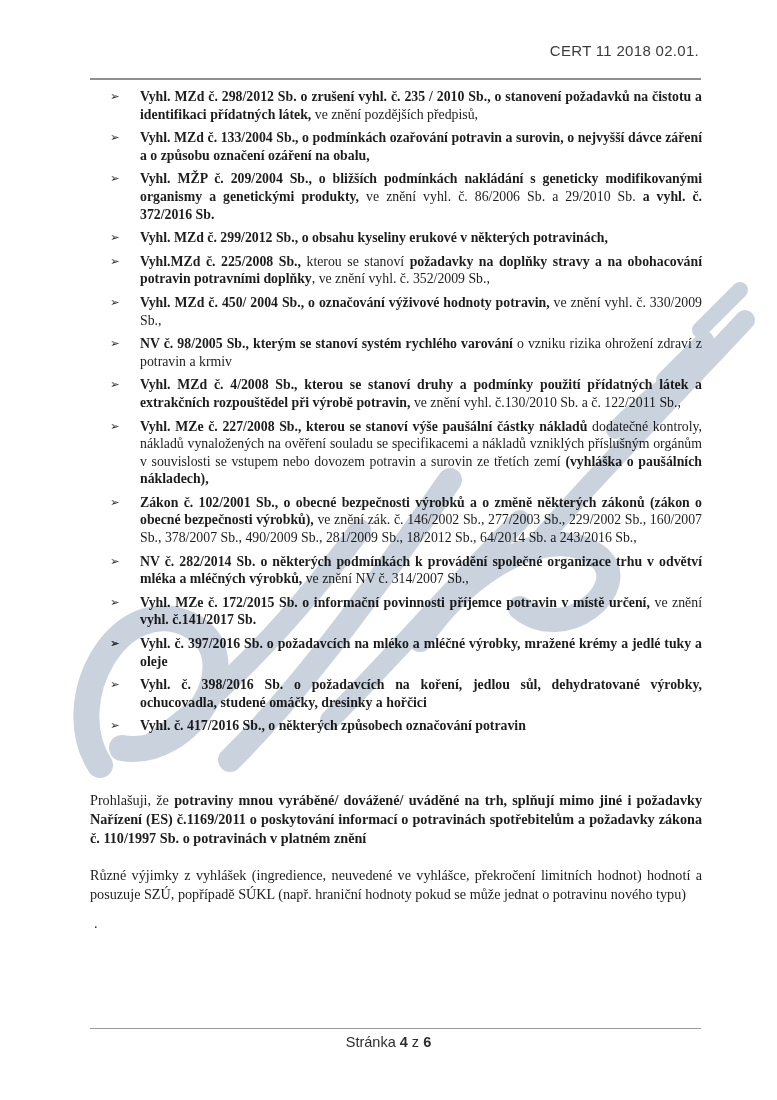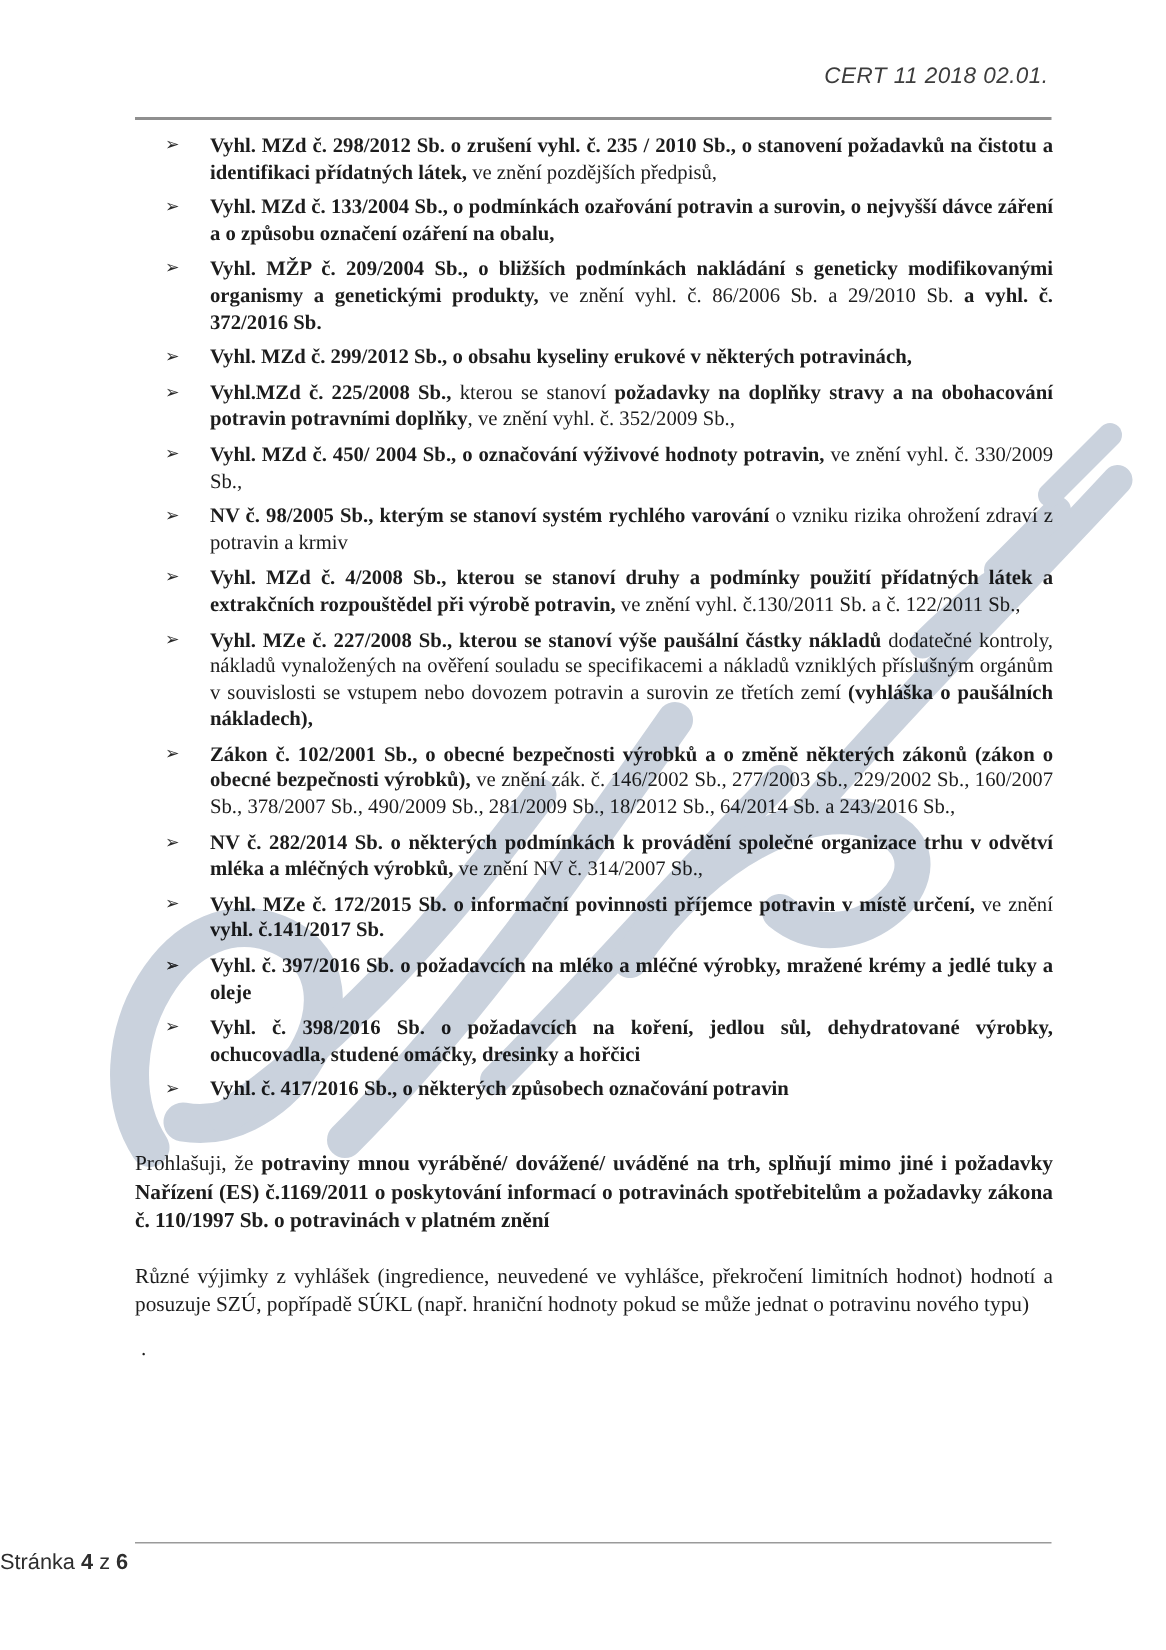--- a/index.html
+++ b/index.html
@@ -4,52 +4,52 @@
 <style>
   html,body{margin:0;padding:0;}
   body{
     width:777px;height:1100px;background:#ffffff;position:relative;overflow:hidden;
     font-family:"Liberation Serif", serif;color:#1d1d1d;
     -webkit-font-smoothing:antialiased;
   }
   .page{position:absolute;inset:0;}
   .header-code{
     position:absolute;top:42px;right:78px;
-    font-family:"Liberation Sans", sans-serif;font-style:italic;
+    font-family:"Liberation Sans", sans-serif;
     font-size:15px;color:#3c3c3c;letter-spacing:.3px;
   }
   .rule-top{
     position:absolute;top:78px;left:90px;width:611px;height:0;
     border-top:2px solid #8f8f8f;
   }
   .content{
     position:absolute;top:88px;left:90px;width:612px;z-index:2;
   }
   ul.reg-list{list-style:none;margin:0;padding:0;}
   li.reg-item{
     position:relative;padding-left:50px;margin:0 0 6px 0;
     text-align:justify;font-size:13.8px;line-height:17.6px;color:#1d1d1d;
   }
   li.reg-item .marker{
     position:absolute;left:20px;top:0;
     font-family:"DejaVu Sans", sans-serif;font-size:11.5px;color:#2a2a2a;
   }
   .b{font-weight:bold;}
-  .closing{margin-top:32px;}
+  .closing{margin-top:56px;}
   .closing p{
     margin:0 0 18px 0;text-align:justify;
     font-size:14.2px;line-height:19px;color:#1d1d1d;
   }
   .closing p.dot{margin-top:-8px;margin-left:4px;}
   .rule-bottom{
     position:absolute;top:1028px;left:90px;width:611px;height:0;
     border-top:1.5px solid #9a9a9a;z-index:2;
   }
   .footer-text{
-    position:absolute;top:1034px;left:0;width:777px;
+    position:absolute;top:1034px;left:0;width:777px;text-align:center;
     font-family:"Liberation Sans", sans-serif;font-size:14.5px;color:#2e2e2e;z-index:2;
   }
   .watermark{
     position:absolute;inset:0;z-index:3;pointer-events:none;
     mix-blend-mode:multiply;opacity:.8;
   }
   .watermark path{fill:none;stroke:var(--wm,#bdc7d5);stroke-linecap:round;}
 </style>
 </head>
 <body>
@@ -74,21 +74,21 @@
 
   <div class="content">
     <ul class="reg-list" id="reg-list">
         <li class="reg-item"><span class="marker">➢</span><span class="b">Vyhl. MZd č. 298/2012 Sb. o zrušení vyhl. č. 235 / 2010 Sb., o stanovení požadavků na čistotu a identifikaci přídatných látek,</span><span> ve znění pozdějších předpisů,</span></li>
         <li class="reg-item"><span class="marker">➢</span><span class="b">Vyhl. MZd č. 133/2004 Sb., o podmínkách ozařování potravin a surovin, o nejvyšší dávce záření a o způsobu označení ozáření na obalu,</span></li>
         <li class="reg-item"><span class="marker">➢</span><span class="b">Vyhl. MŽP č. 209/2004 Sb., o bližších podmínkách nakládání s geneticky modifikovanými organismy a genetickými produkty,</span><span> ve znění vyhl. č. 86/2006 Sb. a 29/2010 Sb. </span><span class="b">a vyhl. č. 372/2016 Sb.</span></li>
         <li class="reg-item"><span class="marker">➢</span><span class="b">Vyhl. MZd č. 299/2012 Sb., o obsahu kyseliny erukové v některých potravinách,</span></li>
         <li class="reg-item"><span class="marker">➢</span><span class="b">Vyhl.MZd č. 225/2008 Sb.,</span><span> kterou se stanoví </span><span class="b">požadavky na doplňky stravy a na obohacování potravin potravními doplňky</span><span>, ve znění vyhl. č. 352/2009 Sb.,</span></li>
         <li class="reg-item"><span class="marker">➢</span><span class="b">Vyhl. MZd č. 450/ 2004 Sb., o označování výživové hodnoty potravin,</span><span> ve znění vyhl. č. 330/2009 Sb.,</span></li>
         <li class="reg-item"><span class="marker">➢</span><span class="b">NV č. 98/2005 Sb., kterým se stanoví systém rychlého varování</span><span> o vzniku rizika ohrožení zdraví z potravin a krmiv</span></li>
-        <li class="reg-item"><span class="marker">➢</span><span class="b">Vyhl. MZd č. 4/2008 Sb., kterou se stanoví druhy a podmínky použití přídatných látek a extrakčních rozpouštědel při výrobě potravin,</span><span> ve znění vyhl. č.130/2011 Sb. a č. 122/2011 Sb.,</span></li>
+        <li class="reg-item"><span class="marker">➢</span><span class="b">Vyhl. MZd č. 4/2008 Sb., kterou se stanoví druhy a podmínky použití přídatných látek a extrakčních rozpouštědel při výrobě potravin,</span><span> ve znění vyhl. č.130/2010 Sb. a č. 122/2011 Sb.,</span></li>
         <li class="reg-item"><span class="marker">➢</span><span class="b">Vyhl. MZe č. 227/2008 Sb., kterou se stanoví výše paušální částky nákladů</span><span> dodatečné kontroly, nákladů vynaložených na ověření souladu se specifikacemi a nákladů vzniklých příslušným orgánům v souvislosti se vstupem nebo dovozem potravin a surovin ze třetích zemí </span><span class="b">(vyhláška o paušálních nákladech),</span></li>
         <li class="reg-item"><span class="marker">➢</span><span class="b">Zákon č. 102/2001 Sb., o obecné bezpečnosti výrobků a o změně některých zákonů (zákon o obecné bezpečnosti výrobků),</span><span> ve znění zák. č. 146/2002 Sb., 277/2003 Sb., 229/2002 Sb., 160/2007 Sb., 378/2007 Sb., 490/2009 Sb., 281/2009 Sb., 18/2012 Sb., 64/2014 Sb. a 243/2016 Sb.,</span></li>
         <li class="reg-item"><span class="marker">➢</span><span class="b">NV č. 282/2014 Sb. o některých podmínkách k provádění společné organizace trhu v odvětví mléka a mléčných výrobků,</span><span> ve znění NV č. 314/2007 Sb.,</span></li>
         <li class="reg-item"><span class="marker">➢</span><span class="b">Vyhl. MZe č. 172/2015 Sb. o informační povinnosti příjemce potravin v místě určení,</span><span> ve znění </span><span class="b">vyhl. č.141/2017 Sb.</span></li>
         <li class="reg-item"><span class="marker">➢</span></li>
         <li class="reg-item"><span class="marker">➢</span><span class="b">Vyhl. č. 397/2016 Sb. o požadavcích na mléko a mléčné výrobky, mražené krémy a jedlé tuky a oleje</span></li>
         <li class="reg-item"><span class="marker">➢</span><span class="b">Vyhl. č. 398/2016 Sb. o požadavcích na koření, jedlou sůl, dehydratované výrobky, ochucovadla, studené omáčky, dresinky a hořčici</span></li>
         <li class="reg-item"><span class="marker">➢</span><span class="b">Vyhl. č. 417/2016 Sb., o některých způsobech označování potravin</span></li>
       </ul>
     <div class="closing" id="closing">

